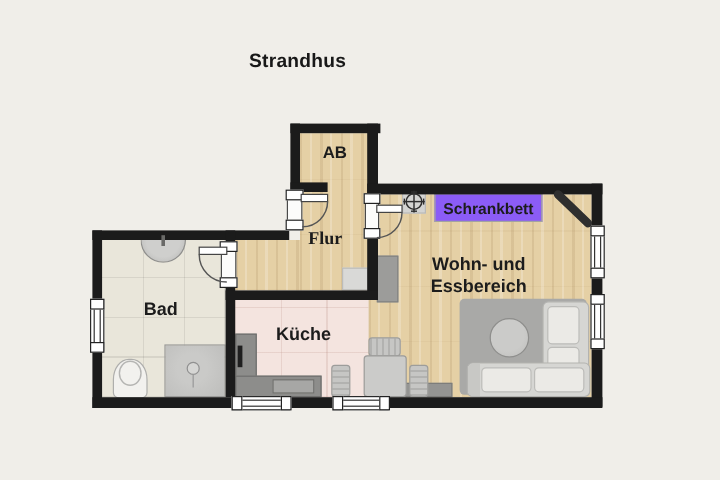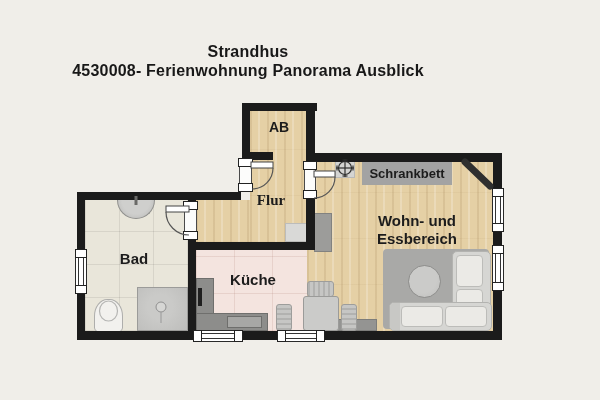--- a/index.html
+++ b/index.html
@@ -35,21 +35,21 @@
   }
   .pinkfloor{
     background-color:#f4e4df;
     background-image:
       repeating-linear-gradient(0deg, rgba(165,112,100,.16) 0 1px, rgba(0,0,0,0) 1px 37px),
       repeating-linear-gradient(90deg, rgba(165,112,100,.16) 0 1px, rgba(0,0,0,0) 1px 38px);
   }
   
   .wall{background:#1b1b1b;}
   
-  .gray-box{background:#a3a3a3;border:1px solid #a3a3a1;box-sizing:border-box;}
+  .gray-box{background:#8b5cf6;border:1px solid #a3a3a1;box-sizing:border-box;}
   .room-label{
     position:absolute;transform:translate(-50%,-50%);
     color:#1c1c1c;font-weight:bold;white-space:nowrap;
   }
   
   .win{background:#ffffff;box-sizing:border-box;border:1px solid #2a2a2a;}
   .win-block{position:absolute;background:#ffffff;border:1px solid #222;box-sizing:border-box;}
   .pane-v{position:absolute;background:#fff;border-left:1px solid #333;border-right:1px solid #333;box-sizing:border-box;}
   .pane-h{position:absolute;background:#fff;border-top:1px solid #333;border-bottom:1px solid #333;box-sizing:border-box;}
   
@@ -64,21 +64,20 @@
   .counter{background:#8d8d8b;border:1px solid #6f6f6d;box-sizing:border-box;}
   svg.overlay{position:absolute;left:0;top:0;pointer-events:none;}
 </style>
 </head>
 <body>
 
 <div class="stage">
 
   <div class="title">
     <div>Strandhus</div>
-    <div>4530008- Ferienwohnung Panorama Ausblick</div>
   </div>
 
   <div class="abs" style="left:0;top:0;width:600px;height:400px;">
 
     <div class="abs wood" style="left:250px;top:111px;width:57px;height:131px;"></div>
     <div class="abs wood" style="left:196px;top:200px;width:54px;height:42px;"></div>
     <div class="abs wood" style="left:307px;top:162px;width:186px;height:169px;"></div>
     <div class="abs tiles" style="left:85px;top:200px;width:103px;height:131px;"></div>
     <div class="abs pinkfloor" style="left:196px;top:250px;width:111px;height:81px;"></div>
 
@@ -200,18 +199,18 @@
       <line x1="136" y1="196" x2="136" y2="205" stroke="#6a6a68" stroke-width="3"></line>
       <ellipse cx="108.5" cy="311" rx="9" ry="10" fill="none" stroke="#b5b5b3" stroke-width="1.2"></ellipse>
       <circle cx="161" cy="307" r="5" fill="#d6d6d4" stroke="#909090" stroke-width="1"></circle>
       <line x1="161" y1="312" x2="161" y2="323" stroke="#a0a0a0" stroke-width="1.2"></line>
     </svg>
 
     <div class="room-label" style="left:279px;top:127px;font-size:14px;text-align:center;">AB</div>
     <div class="room-label" style="left:271px;top:200px;font-size:15px;font-family:Liberation Serif, serif;">Flur</div>
     <div class="room-label" style="left:134px;top:258px;font-size:15px;">Bad</div>
     <div class="room-label" style="left:253px;top:279px;font-size:15px;">Küche</div>
-    <div class="room-label" style="left:399px;top:230px;font-size:15px;line-height:18px;text-align:center;padding-left:36px;">
+    <div class="room-label" style="left:399px;top:230px;font-size:15px;line-height:18px;text-align:center;">
       <div>Wohn- und</div>
       <div>Essbereich</div>
     </div>
   </div>
 </div>
 
 </body></html>

